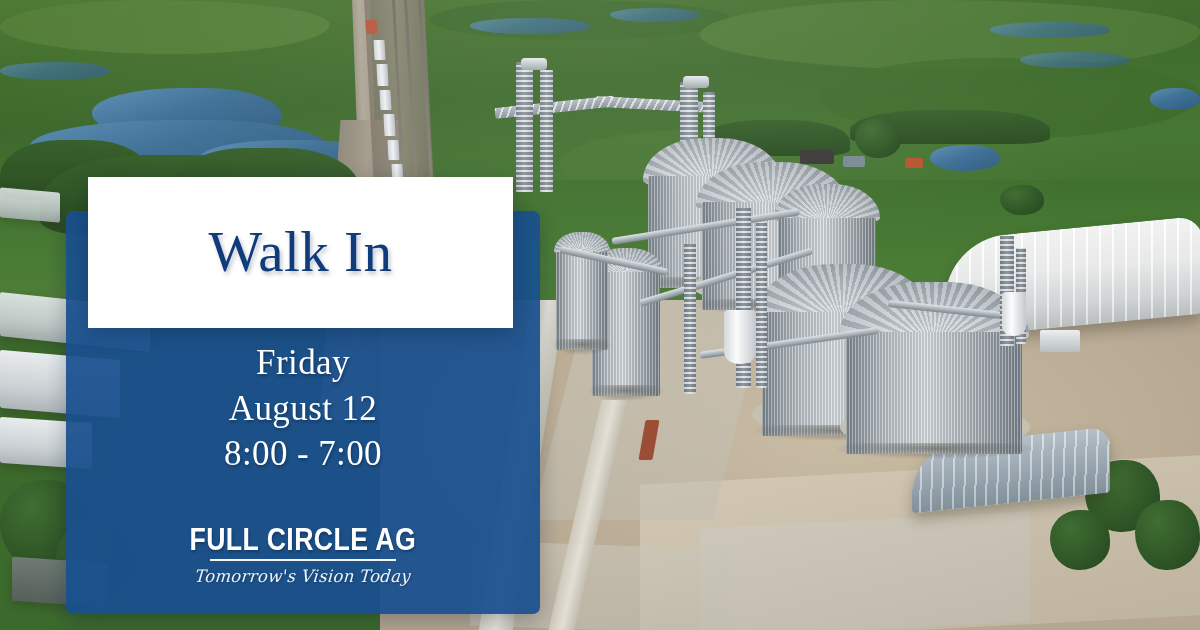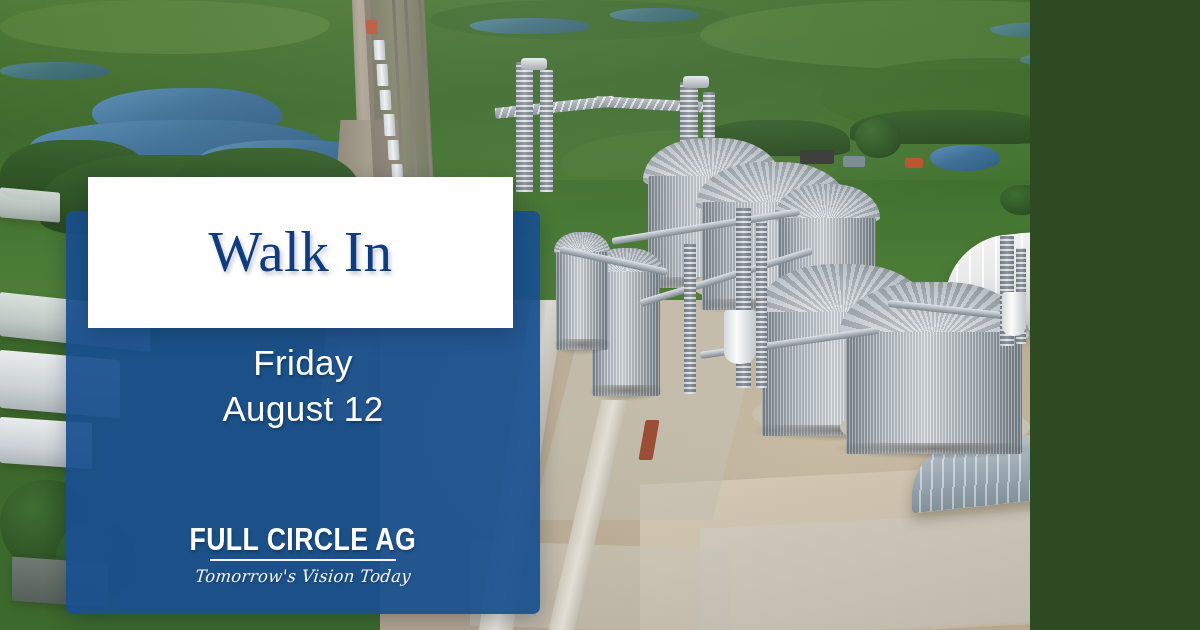--- a/index.html
+++ b/index.html
@@ -5,21 +5,21 @@
 <style>
   * { margin:0; padding:0; box-sizing:border-box; }
   html, body {
     width:1200px; height:630px;
     overflow:hidden;
     font-family:"Liberation Sans", sans-serif;
     background:#2d4a22;
   }
   #poster {
     position:relative;
-    width:1030px; height:630px;
+    width:1200px; height:630px;
     overflow:hidden;
   }
 
   
   .photo { position:absolute; inset:0; overflow:hidden; }
 
   
   .fields {
     position:absolute; left:0; top:0; width:1200px; height:230px;
     background:
@@ -202,20 +202,21 @@
     line-height:.99;
     letter-spacing:.5px;
     text-shadow:2px 3px 4px rgba(20,40,80,.28);
     white-space:nowrap;
   }
 
   #details {
     position:absolute; left:66px; top:340px; width:474px;
     text-align:center;
     color:#ffffff;
+    font-family:Liberation Serif, serif;
   }
   #details .d {
     font-size:35px;
     line-height:1.30;
     font-weight:400;
     letter-spacing:.4px;
     text-shadow:1px 2px 3px rgba(8,26,55,.45);
     white-space:nowrap;
   }
 
@@ -405,20 +406,21 @@
 
   <div id="panel"></div>
 
   <div id="title-card">
     <div class="line">Walk In</div>
   </div>
 
   <div id="details">
     <div class="d">Friday</div>
     <div class="d">August 12</div>
+    <div class="d">8:00 - 7:00</div>
   </div>
 
   <div id="logo">
     <div class="wordmark">FULL CIRCLE AG</div>
     <div class="rule"></div>
     <div class="tagline">Tomorrow's Vision Today</div>
   </div>
 
 </div>
 

